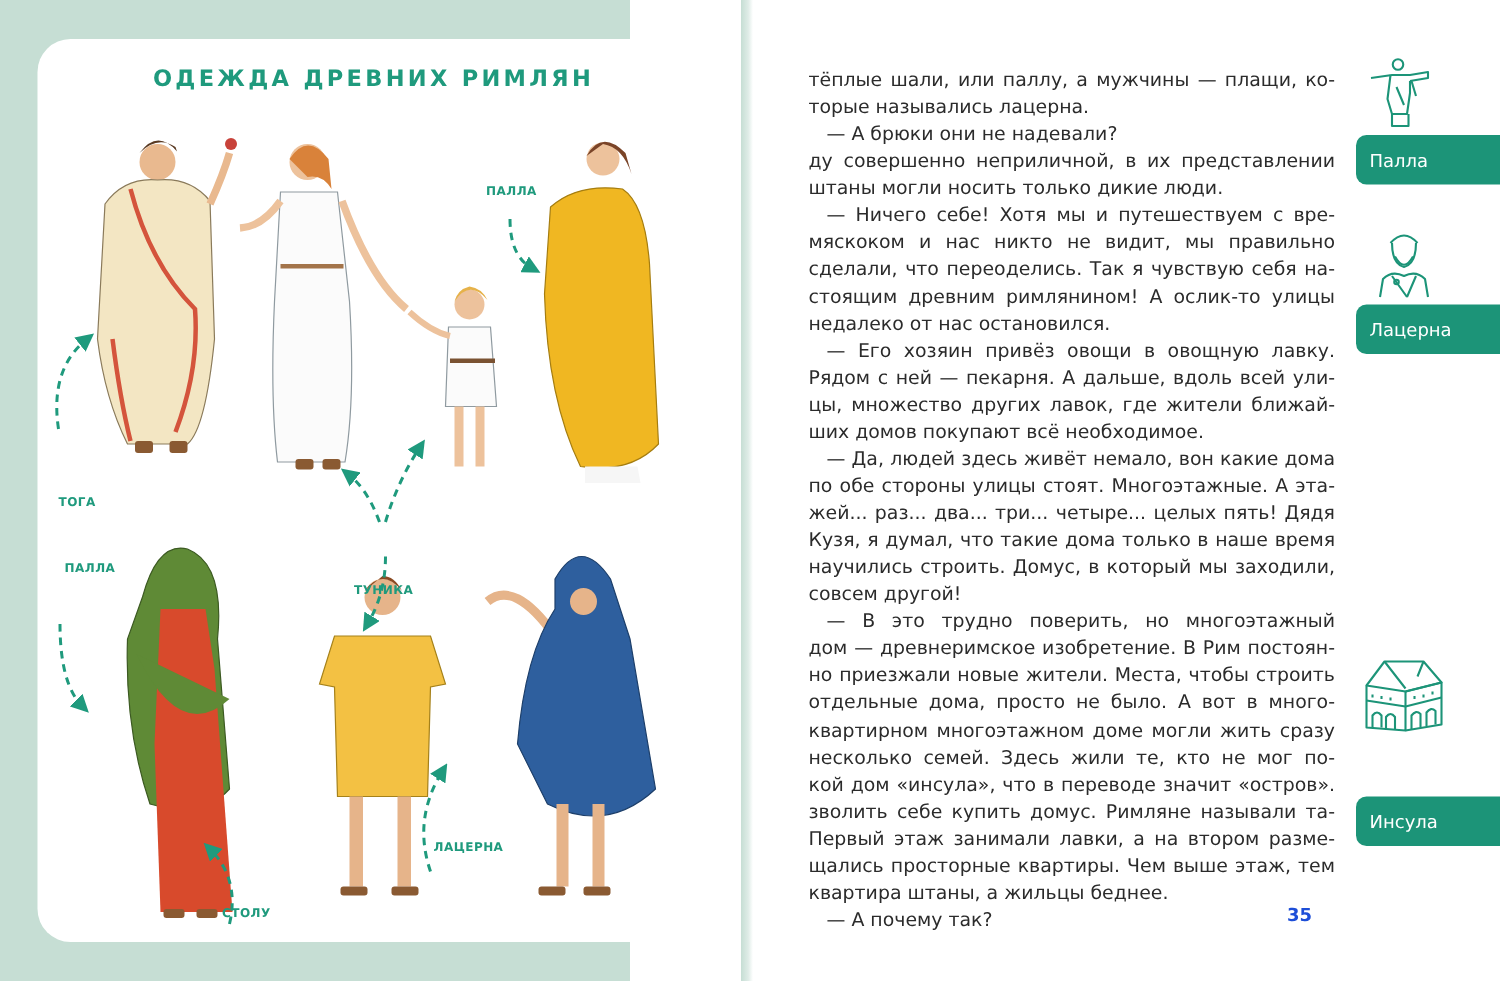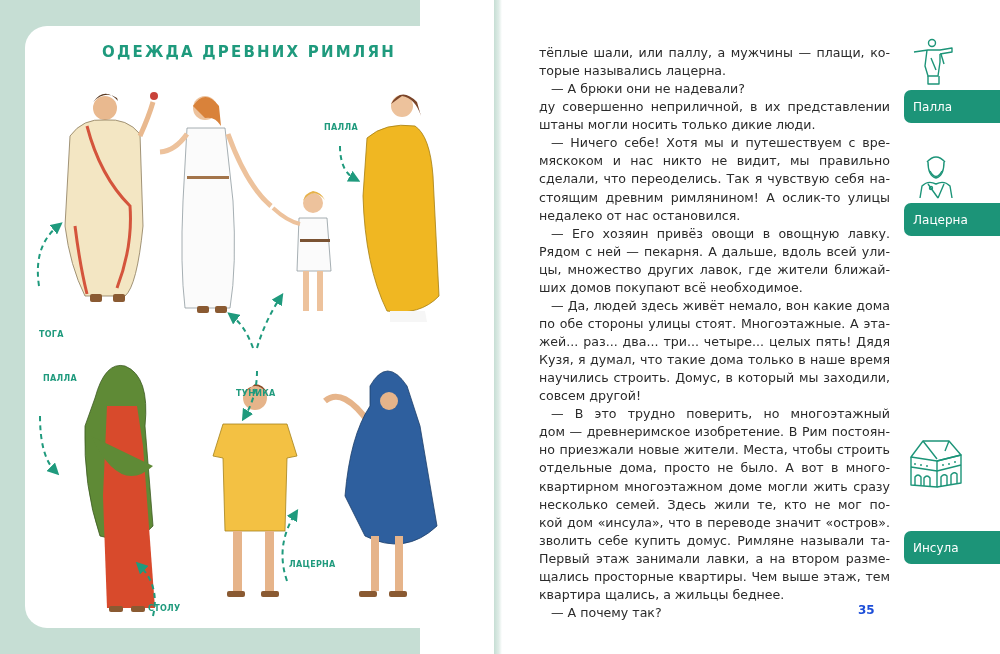--- a/index.html
+++ b/index.html
@@ -149,21 +149,21 @@
       <span class="ln ind">— В это трудно поверить, но многоэтажный</span>
       <span class="ln">дом — древнеримское изобретение. В Рим постоян-</span>
       <span class="ln">но приезжали новые жители. Места, чтобы строить</span>
       <span class="ln">отдельные дома, просто не было. А вот в много-</span>
       <span class="ln">квартирном многоэтажном доме могли жить сразу</span>
       <span class="ln">несколько семей. Здесь жили те, кто не мог по-</span>
       <span class="ln">кой дом «инсула», что в переводе значит «остров».</span>
       <span class="ln">зволить себе купить домус. Римляне называли та-</span>
       <span class="ln">Первый этаж занимали лавки, а на втором разме-</span>
       <span class="ln">щались просторные квартиры. Чем выше этаж, тем</span>
-      <span class="ln last">квартира щались, а жильцы беднее.</span>
+      <span class="ln last">квартира штаны, а жильцы беднее.</span>
       <span class="ln ind last">— А почему так?</span>
     </div>
   <div class="page-num">35</div>
 </div>
 
 <svg class="side-icon" style="left:910px; top:36px;" width="46" height="50" viewBox="0 0 46 50">
   <g fill="none" stroke="#1c9478" stroke-width="1.4" stroke-linejoin="round">
     <circle cx="22" cy="7" r="3.5"></circle>
     <path d="M4,16 L18,14 L30,14 L42,12 L42,16 L30,18"></path>
     <path d="M17,14 L15,30 L18,40 L28,40 L30,26 L30,18"></path>

